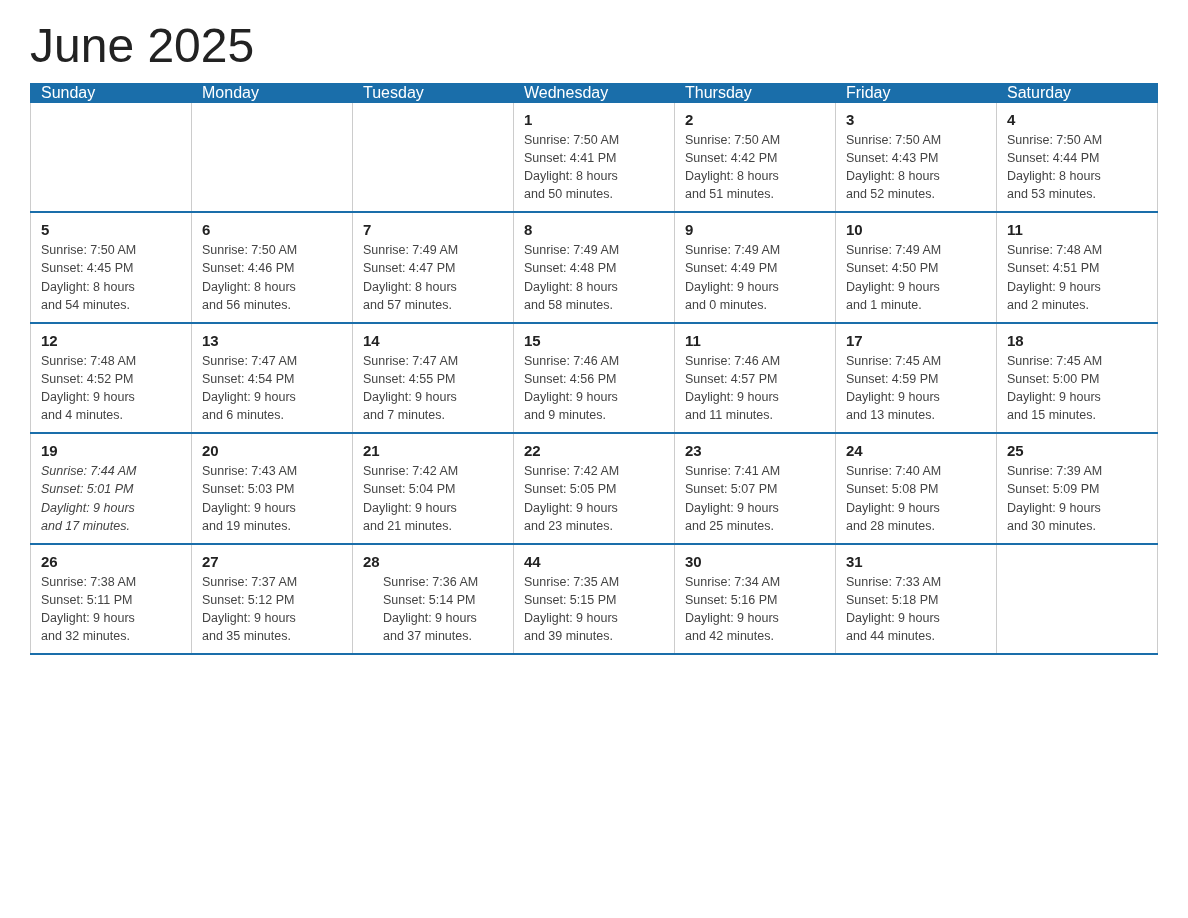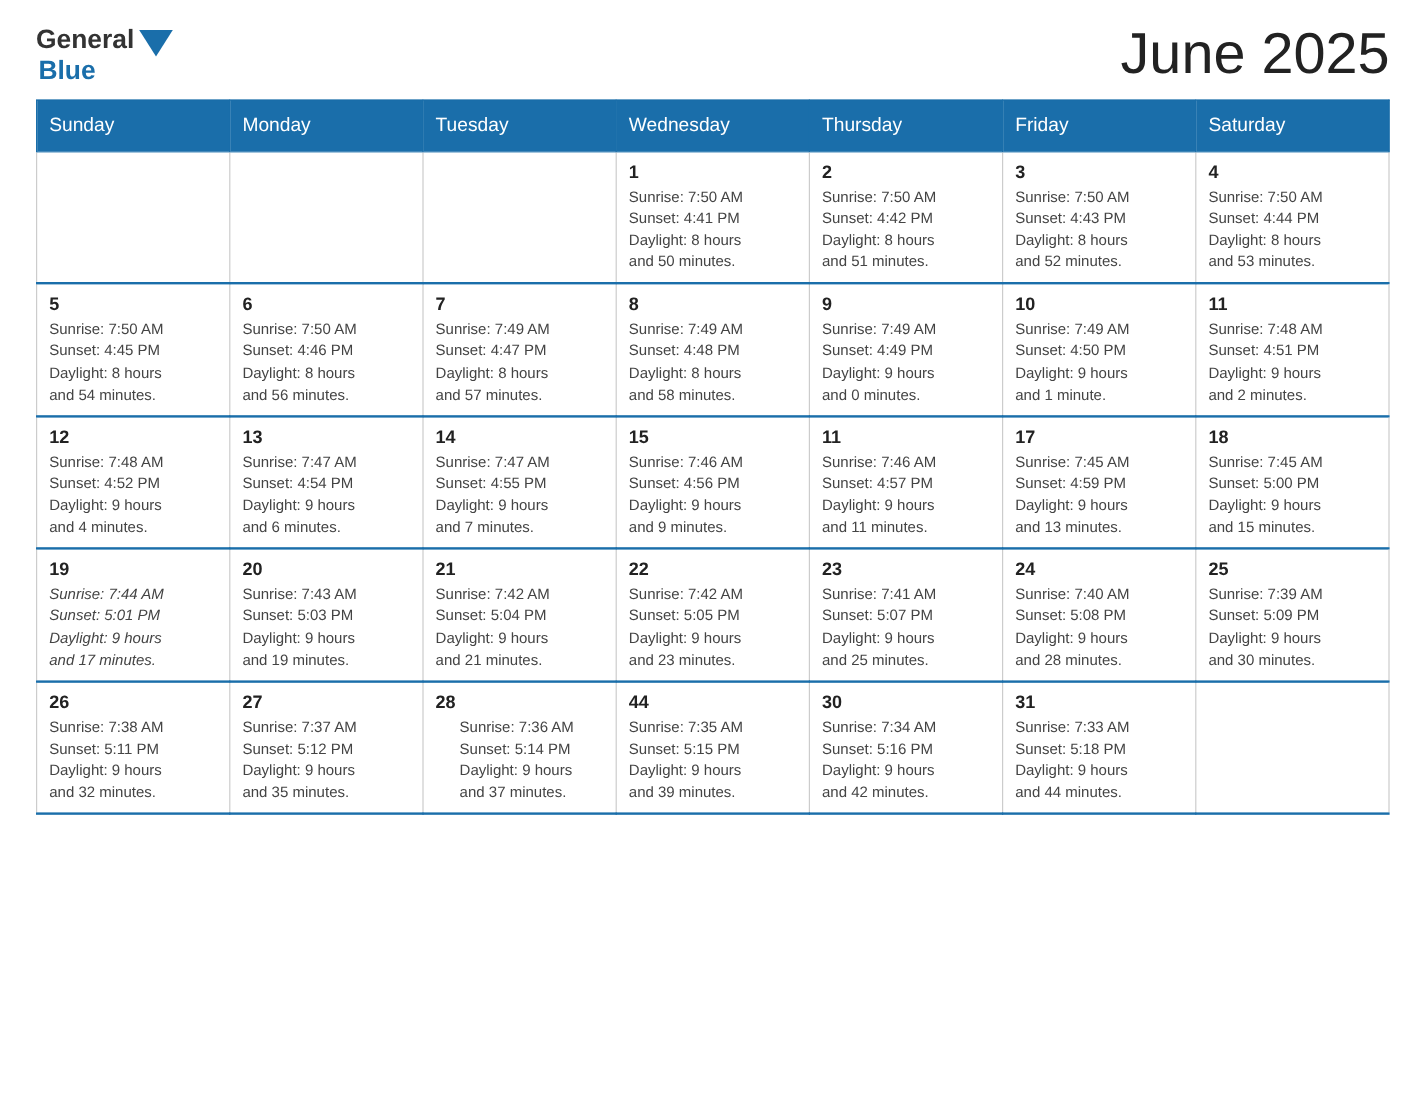--- a/index.html
+++ b/index.html
@@ -42,21 +42,21 @@
     }
     .calendar-table {
       width: 100%;
       border-collapse: collapse;
       margin-top: 10px;
     }
     .calendar-table thead tr th {
       background-color: #1a6eaa;
       color: #fff;
       text-align: left;
-      padding: 12px 10px;
+      padding: 0 10px;
       font-size: 16px;
       font-weight: normal;
       border: 1px solid #1a6eaa;
     }
     .calendar-table tbody tr td {
       vertical-align: top;
       padding: 8px 10px;
       border: 1px solid #ccc;
       width: calc(100% / 7);
       min-height: 90px;
@@ -100,27 +100,20 @@
       margin-left: 4px;
       margin-bottom: 2px;
       position: relative;
       top: 4px;
     }
   </style>
 </head>
 <body>
 
 <div class="header-area">
-  <div class="logo-wrapper">
-    <div class="logo-line">
-      <span class="logo-text-general">General</span>
-      <span class="logo-triangle"></span>
-    </div>
-    <span class="logo-text-blue" style="margin-left:2px;">Blue</span>
-  </div>
   <div class="title-area">
     <div class="calendar-title">June 2025</div>
   </div>
 </div>
 
 <table class="calendar-table">
   <thead>
     <tr>
     <th>Sunday</th>
         <th>Monday</th>

